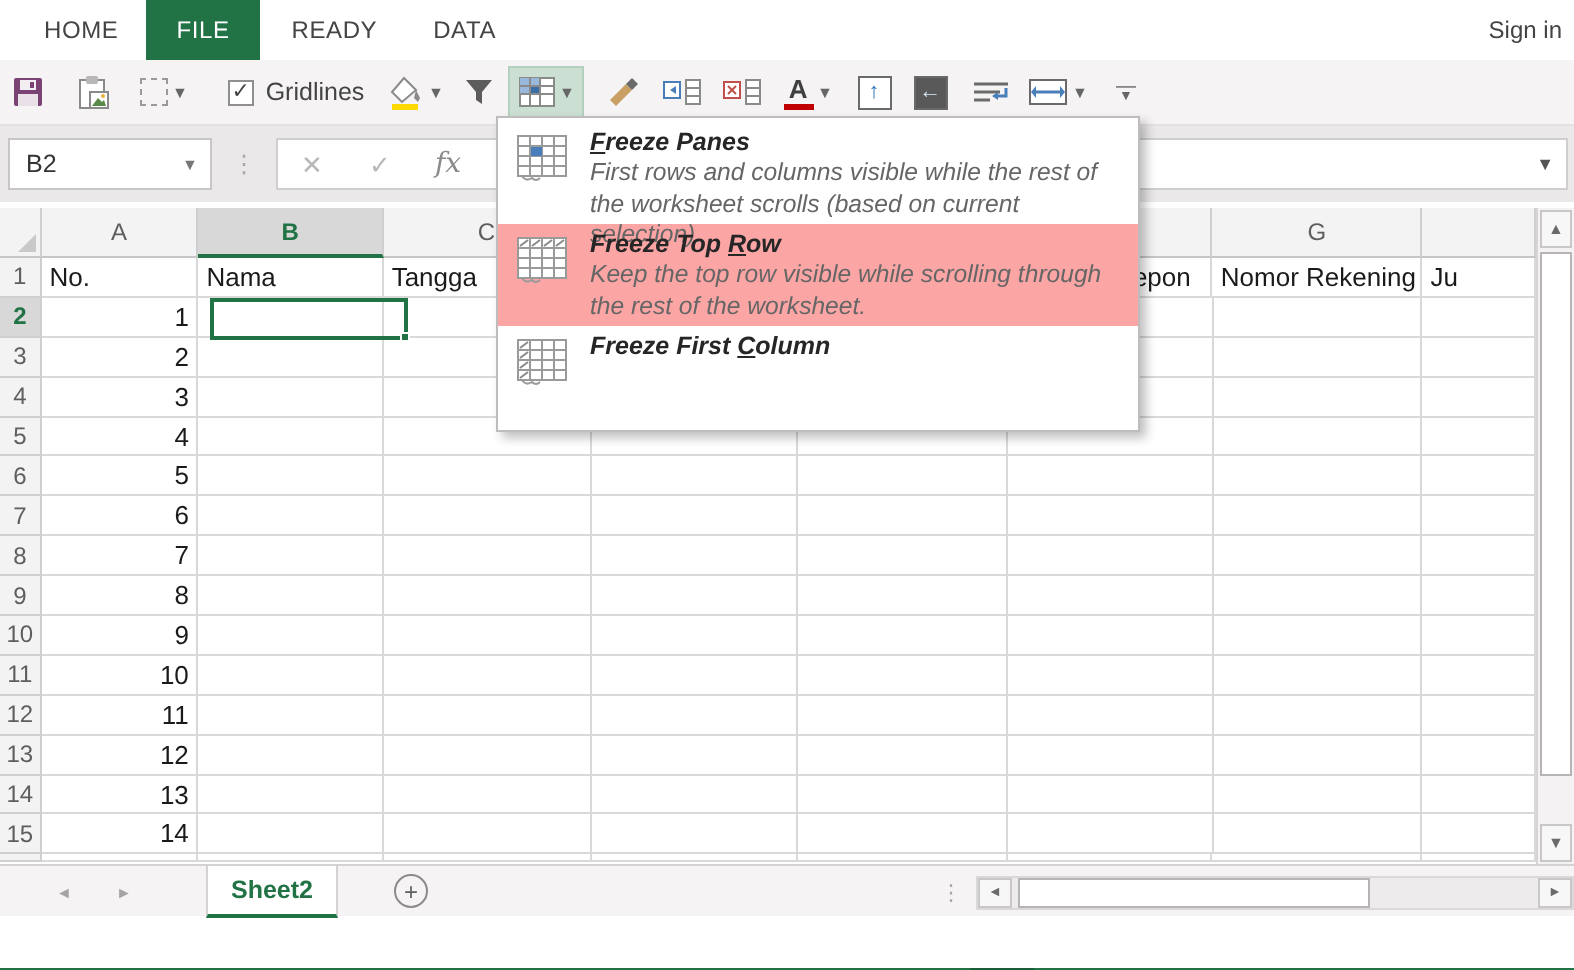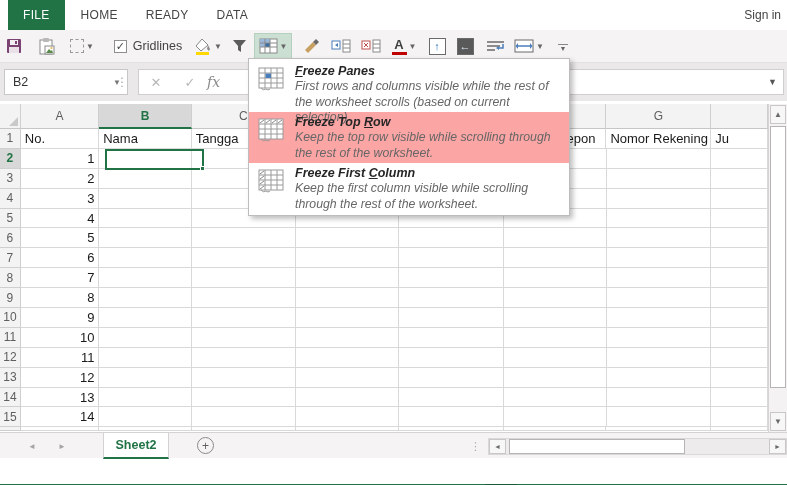--- a/index.html
+++ b/index.html
@@ -21,27 +21,27 @@
   .chklbl { font-size:12.5px; color:#444; margin-left:6px; }
   .freeze-btn { background:#cbdfd3; border:1px solid #b4d0bf; padding:0 3px; height:27px; }
   .fontA { font-weight:bold; font-size:13px; color:#3f3f3f; line-height:1; }
   .redbar { width:15px; height:3px; background:#c00000; margin-top:1px; }
   .boxarrow { width:17px; height:17px; border:1px solid #6a6a6a; background:#fff; color:#2e75b6; font-size:11px; display:flex; align-items:center; justify-content:center; }
   .boxarrow.dark { background:#595959; color:#dce9f5; }
   .overflow-ic { display:flex; flex-direction:column; align-items:center; color:#666; line-height:.55; font-size:10px; }
 
   
   .fbar { position:absolute; top:63px; left:0; width:787px; height:38px; background:#eae8e9; }
-  .namebox { position:absolute; left:4px; top:6px; width:124px; height:26px; background:#fff; border:1px solid #c8c6c7; display:flex; align-items:center; font-size:12.5px; color:#333; }
+  .namebox { position:absolute; left:4px; top:6px; width:102px; height:26px; background:#fff; border:1px solid #c8c6c7; display:flex; align-items:center; font-size:12.5px; color:#333; }
   .namebox .val { padding-left:8px; flex:1; }
   .namebox .nb-arr { width:20px; text-align:center; color:#777; font-size:8px; }
   .fdots { position:absolute; left:116px; top:6px; height:26px; display:flex; align-items:center; color:#a9a7a8; font-size:12px; }
   .ffield { position:absolute; left:138px; top:6px; width:646px; height:26px; background:#fff; border:1px solid #d0cece; display:flex; align-items:center; }
   .fbtn { width:34px; text-align:center; color:#b8b8b8; font-size:13px; }
-  .fxg { width:34px; color:#8a8a8a; font-size:14px; font-style:italic; font-family:"DejaVu Serif",serif; }
+  .fxg { width:34px; text-align:center; color:#8a8a8a; font-size:14px; font-style:italic; font-family:"DejaVu Serif",serif; }
   .fchev { position:absolute; right:6px; color:#555; font-size:9px; }
 
   
   .sheet { position:absolute; top:104px; left:0; width:768px; height:328px; background:#fff; overflow:hidden; }
   .colhead-row { display:flex; height:25px; }
   .corner { width:22px; height:25px; background:#f4f3f3; border-right:1px solid #cfcfcf; border-bottom:1px solid #c6c6c6; position:relative; }
   .corner:after { content:""; position:absolute; right:2px; bottom:2px; border-left:9px solid transparent; border-bottom:9px solid #c9c9c9; }
   .colh { height:25px; border-right:1px solid #cfcfcf; border-bottom:1px solid #c6c6c6; background:#f4f3f3; display:flex; align-items:center; justify-content:center; font-size:12px; color:#5e5e5e; }
   .colh.sel { background:#d8d8d8; color:#217346; font-weight:bold; border-bottom:2px solid #217346; }
   .grow { display:flex; height:19.9px; }
@@ -86,22 +86,22 @@
   .zoomctl { position:absolute; top:0; height:27px; display:flex; align-items:center; color:#fff; }
   .ztrack { position:relative; width:96px; height:1px; background:#e9f1ec; margin:0 8px; }
   .zthumb { position:absolute; left:44px; top:-5px; width:5px; height:11px; background:#fff; }
   .zpct { position:absolute; right:14px; top:0; height:27px; display:flex; align-items:center; font-size:12px; }
 </style>
 </head>
 <body>
 
 <div class="tabrow">
   <div class="rtabs">
+      <div class="rtab">HOME</div>
       <div class="rtab active">FILE</div>
-      <div class="rtab">HOME</div>
       <div class="rtab">READY</div>
       <div class="rtab">DATA</div>
     </div>
   <div class="signin">Sign in</div>
 </div>
 
 <div class="toolbar">
   <div class="tbi" style="margin-left:4px;width:20px">
     <svg width="16" height="16">
         <rect x="1" y="1" width="14" height="14" rx="1" fill="#7a4374"></rect>
@@ -491,21 +491,20 @@
           <line x1="19" y1="1" x2="19" y2="21" stroke="#9a9a9a"></line>
           <line x1="2" y1="5" x2="6" y2="2" stroke="#8a8a8a"></line>
           <line x1="2" y1="10" x2="6" y2="7" stroke="#8a8a8a"></line>
           <line x1="2" y1="15" x2="6" y2="12" stroke="#8a8a8a"></line>
           <line x1="2" y1="20" x2="6" y2="17" stroke="#8a8a8a"></line>
           <path d="M3 21 q2 3 5 1 q2 2 4 0" fill="none" stroke="#9a9a9a"></path>
         </svg>
     </div>
     <div class="mi-tx">
       <div class="mi-title"><span>Freeze First </span><span class="key">C</span><span>olumn</span></div>
-      <div class="mi-desc">Keep the first column visible while scrolling through the rest of the worksheet.</div>
     </div>
   </div>
 </div>
 
 <div class="tabstrip">
   <div class="navarr" style="left:28px">◄</div>
   <div class="navarr" style="left:58px">►</div>
   <div class="stab">Sheet2</div>
   <div class="addsheet">+</div>
   <div class="hdots">⋮</div>

